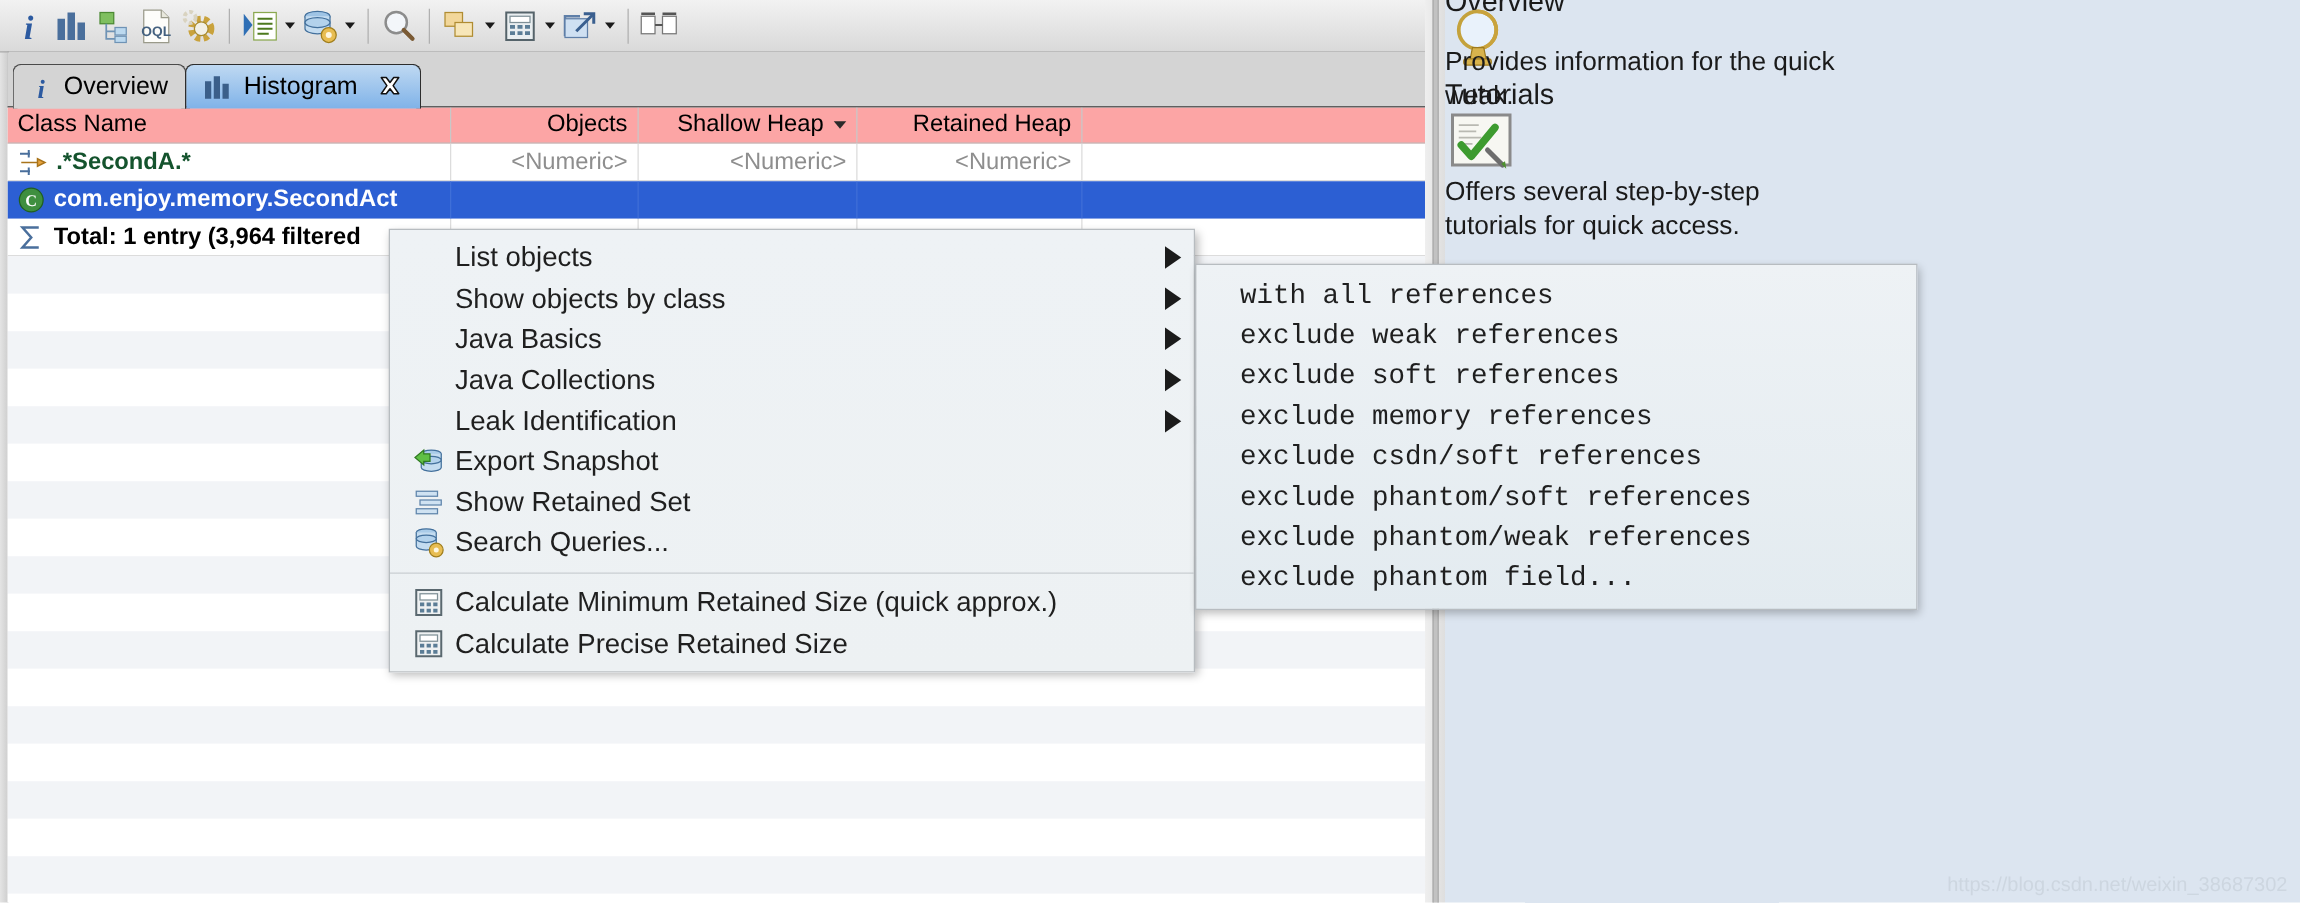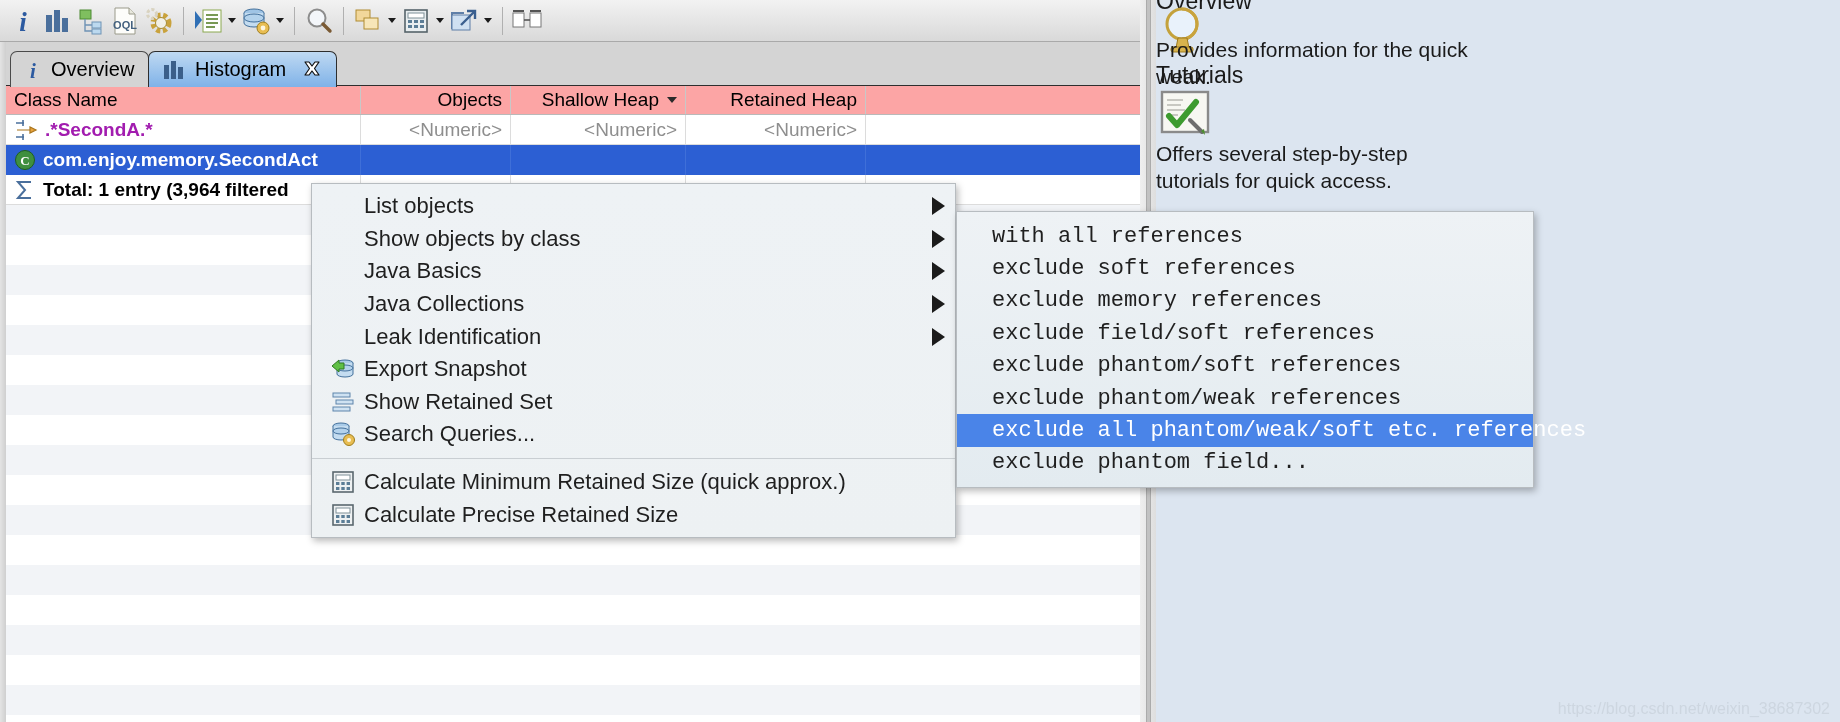--- a/index.html
+++ b/index.html
@@ -151,21 +151,21 @@
     padding: 0 8px;
     height: 30px;
     display: flex; align-items: center;
     border-right: 1px solid #dcdcdc;
   }
   .cell.c-name { width: 355px; gap: 7px; }
   .cell.c-obj  { width: 150px; justify-content: flex-end; }
   .cell.c-sh   { width: 175px; justify-content: flex-end; }
   .cell.c-ret  { width: 180px; justify-content: flex-end; }
   .row.filter { background: #ffffff; border-bottom: 1px solid #dcdcdc; }
-  .row.filter .txt { color: #a21caf; font-weight: bold; }
+  .row.filter .txt { color: #14532d; font-weight: bold; }
   .row.filter .num { color: #8e8e8e; }
   .row.selected {
     background: #2c5fd3;
     color: #ffffff;
     font-weight: bold;
   }
   .row.selected .cell { border-right-color: #3f6fd8; }
   .row.total {
     background: #ffffff;
     font-weight: bold;
@@ -682,35 +682,35 @@
       </span>
       <span class="mi-label">Calculate Precise Retained Size</span>
     </div>
   </div>
 
   <div class="submenu">
     <div class="mi">
       <span class="mi-label">with all references</span>
     </div>
     <div class="mi">
+      <span class="mi-label">exclude weak references</span>
+    </div>
+    <div class="mi">
       <span class="mi-label">exclude soft references</span>
     </div>
     <div class="mi">
       <span class="mi-label">exclude memory references</span>
     </div>
     <div class="mi">
-      <span class="mi-label">exclude field/soft references</span>
+      <span class="mi-label">exclude csdn/soft references</span>
     </div>
     <div class="mi">
       <span class="mi-label">exclude phantom/soft references</span>
     </div>
     <div class="mi">
       <span class="mi-label">exclude phantom/weak references</span>
     </div>
-    <div class="mi hl">
-      <span class="mi-label">exclude all phantom/weak/soft etc. references</span>
-    </div>
     <div class="mi">
       <span class="mi-label">exclude phantom field...</span>
     </div>
   </div>
 
 </div>
 
 </body></html>

